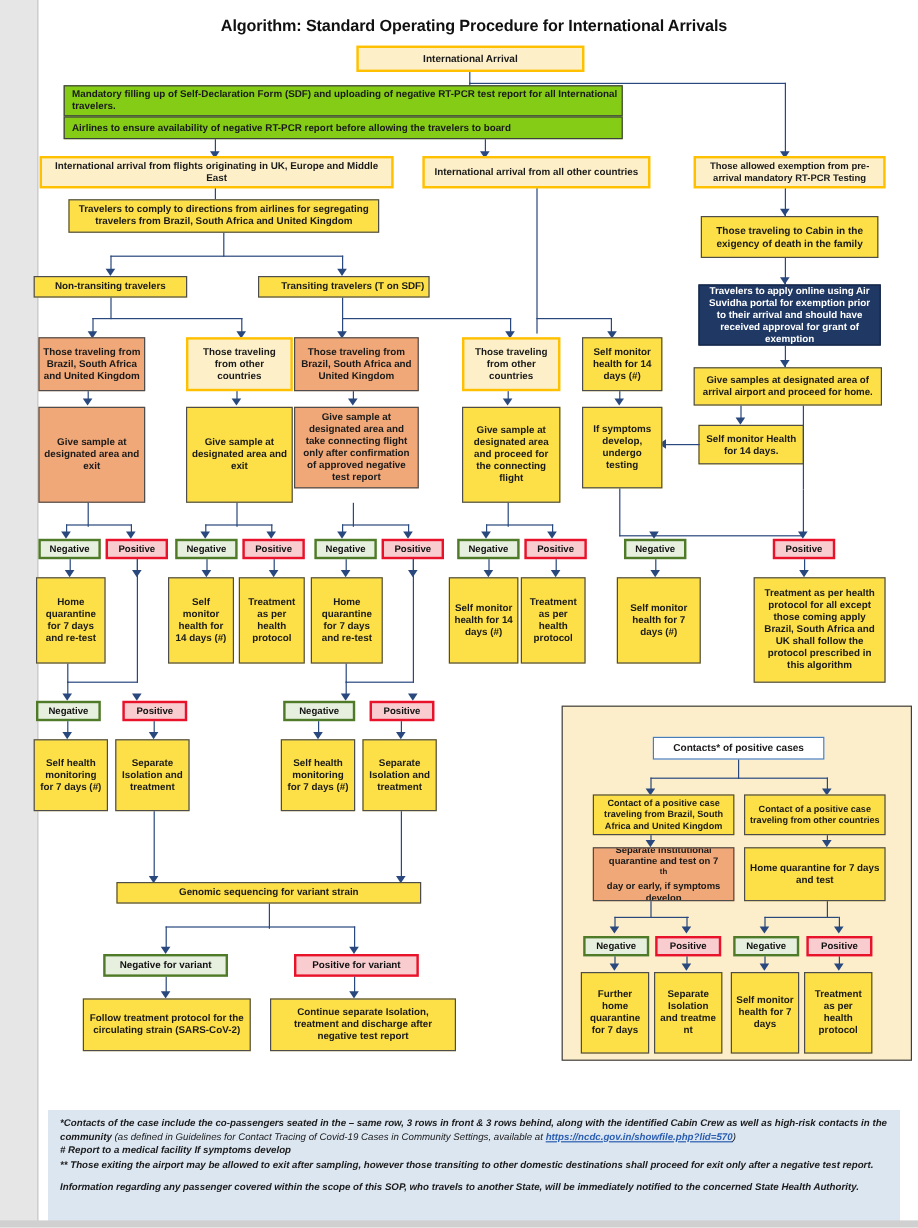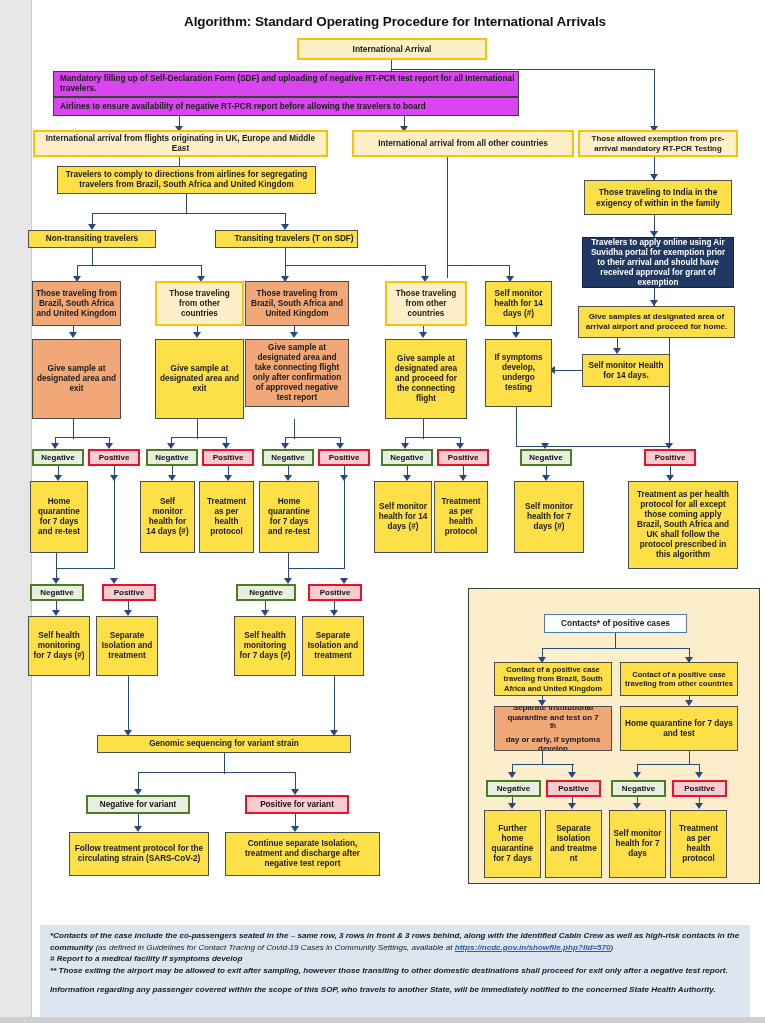--- a/index.html
+++ b/index.html
@@ -45,21 +45,21 @@
     font-weight: bold;
     color: #1a1a1a;
     padding: 2px 3px;
     background: #f0f0f0;
     border: 1.6px solid #4d4d4d;
     overflow: hidden;
   }
   .box span { display: block; width: 100%; }
   .gray   { background: #fde047; border-color: #4d4d4d; }
   .yellow { background: #fdf0c9; border-color: #ffc000; border-width: 2px; }
-  .blueft { background: #d946ef; border-color: #3f3f3f; }
+  .blueft { background: #84cc16; border-color: #3f3f3f; }
   .orange { background: #f0a878; border-color: #4d4d4d; }
   .navy   { background: #1f3864; border-color: #132345; color: #ffffff; }
   .green  { background: #e7f0df; border-color: #4f7a28; border-width: 2px; color: #111; }
   .red    { background: #f9ccd0; border-color: #e8122a; border-width: 2px; color: #111; }
   .blueline { background: #ffffff; border: 1.5px solid #4a7ebb; }
 
   
   .ln {
     position: absolute;
     background: #29487d;
@@ -123,21 +123,21 @@
 
   <div class="box blueft" style="left:53px;top:71px;width:466px;height:26px;font-size:8.2px;justify-content:flex-start;text-align:left;padding-left:6px;">Mandatory filling up of Self-Declaration Form (SDF) and uploading of negative RT-PCR test report for all International travelers.</div>
   <div class="box blueft" style="left:53px;top:97px;width:466px;height:19px;font-size:8.2px;justify-content:flex-start;text-align:left;padding-left:6px;">Airlines to ensure availability of negative RT-PCR report before allowing the travelers to board</div>
 
   <div class="ln vl" style="left:179px;top:116px;height:12px;"></div>
   <div class="arrow-d" style="left:175px;top:126px;"></div>
   <div class="ln vl" style="left:404px;top:116px;height:12px;"></div>
   <div class="arrow-d" style="left:400px;top:126px;"></div>
 
   <div class="box yellow" style="left:33px;top:130px;width:295px;height:27px;">International arrival from flights originating in UK, Europe and Middle East</div>
-  <div class="box yellow" style="left:352px;top:130px;width:222px;height:27px;">International arrival from all other countries</div>
+  <div class="box yellow" style="left:352px;top:130px;width:190px;height:27px;">International arrival from all other countries</div>
   <div class="box yellow" style="left:578px;top:130px;width:160px;height:27px;font-size:7.9px;">Those allowed exemption from pre-arrival mandatory RT-PCR Testing</div>
 
   <div class="ln vl" style="left:179px;top:157px;height:10px;"></div>
   <div class="box gray" style="left:57px;top:166px;width:259px;height:28px;">Travelers to comply to directions from airlines for segregating travelers from Brazil, South Africa and United Kingdom</div>
 
   <div class="ln vl" style="left:186px;top:194px;height:20px;"></div>
   <div class="ln hl" style="left:92px;top:213px;width:194px;"></div>
   <div class="ln vl" style="left:92px;top:213px;height:13px;"></div>
   <div class="arrow-d" style="left:88px;top:224px;"></div>
   <div class="ln vl" style="left:285px;top:213px;height:13px;"></div>
@@ -160,21 +160,21 @@
   <div class="ln vl" style="left:425px;top:265px;height:13px;"></div>
   <div class="arrow-d" style="left:421px;top:276px;"></div>
 
   <div class="ln vl" style="left:447px;top:157px;height:121px;"></div>
   <div class="arrow-d" style="left:506px;top:276px;"></div>
   <div class="ln hl" style="left:447px;top:265px;width:63px;"></div>
   <div class="ln vl" style="left:509px;top:265px;height:13px;"></div>
 
   <div class="ln vl" style="left:654px;top:157px;height:24px;"></div>
   <div class="arrow-d" style="left:650px;top:174px;"></div>
-  <div class="box gray" style="left:584px;top:180px;width:148px;height:35px;font-size:8.4px;">Those traveling to India in the exigency of within in the family</div>
+  <div class="box gray" style="left:584px;top:180px;width:148px;height:35px;font-size:8.4px;">Those traveling to Cabin in the exigency of death in the family</div>
   <div class="ln vl" style="left:654px;top:215px;height:22px;"></div>
   <div class="arrow-d" style="left:650px;top:231px;"></div>
   <div class="box navy" style="left:582px;top:237px;width:152px;height:51px;font-size:8.2px;">Travelers to apply online using Air Suvidha portal for exemption prior to their arrival and should have received approval for grant of exemption</div>
   <div class="ln vl" style="left:654px;top:288px;height:18px;"></div>
   <div class="arrow-d" style="left:650px;top:300px;"></div>
   <div class="box gray" style="left:578px;top:306px;width:157px;height:32px;font-size:8.1px;">Give samples at designated area of arrival airport and proceed for home.</div>
   <div class="ln vl" style="left:617px;top:338px;height:14px;"></div>
   <div class="arrow-d" style="left:613px;top:348px;"></div>
   <div class="box gray" style="left:582px;top:354px;width:88px;height:33px;">Self monitor Health for 14 days.</div>
 

